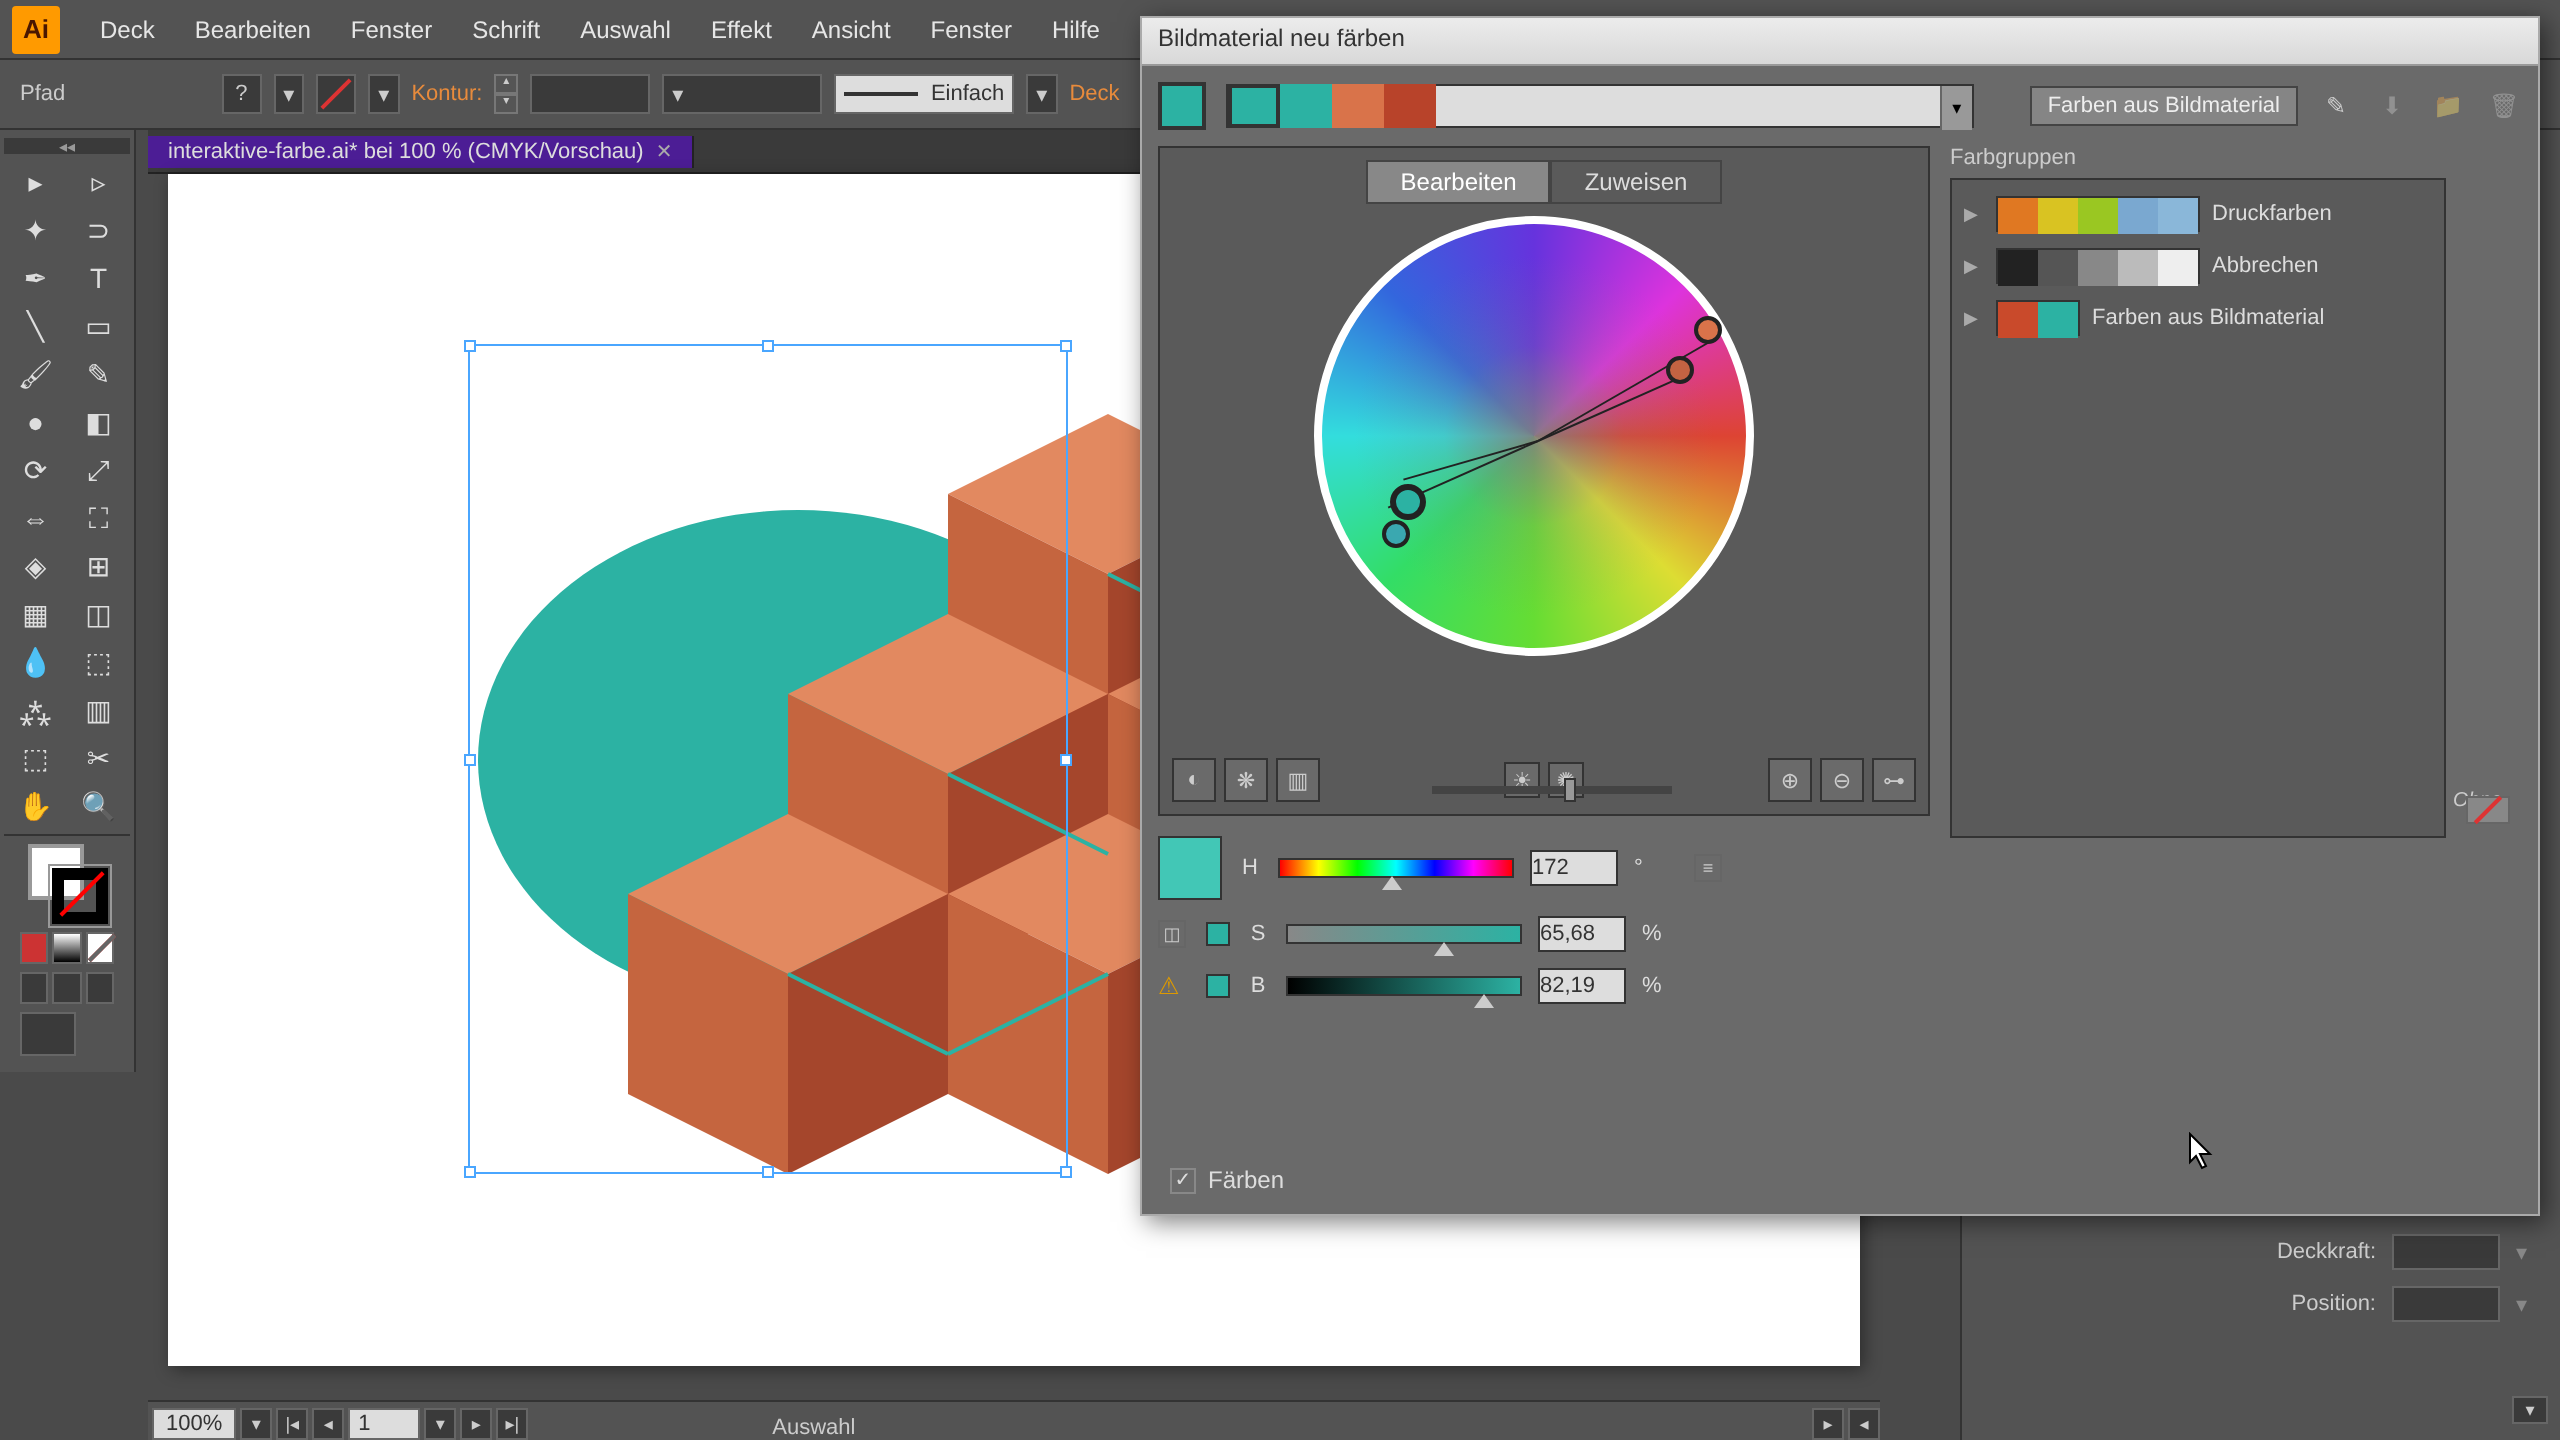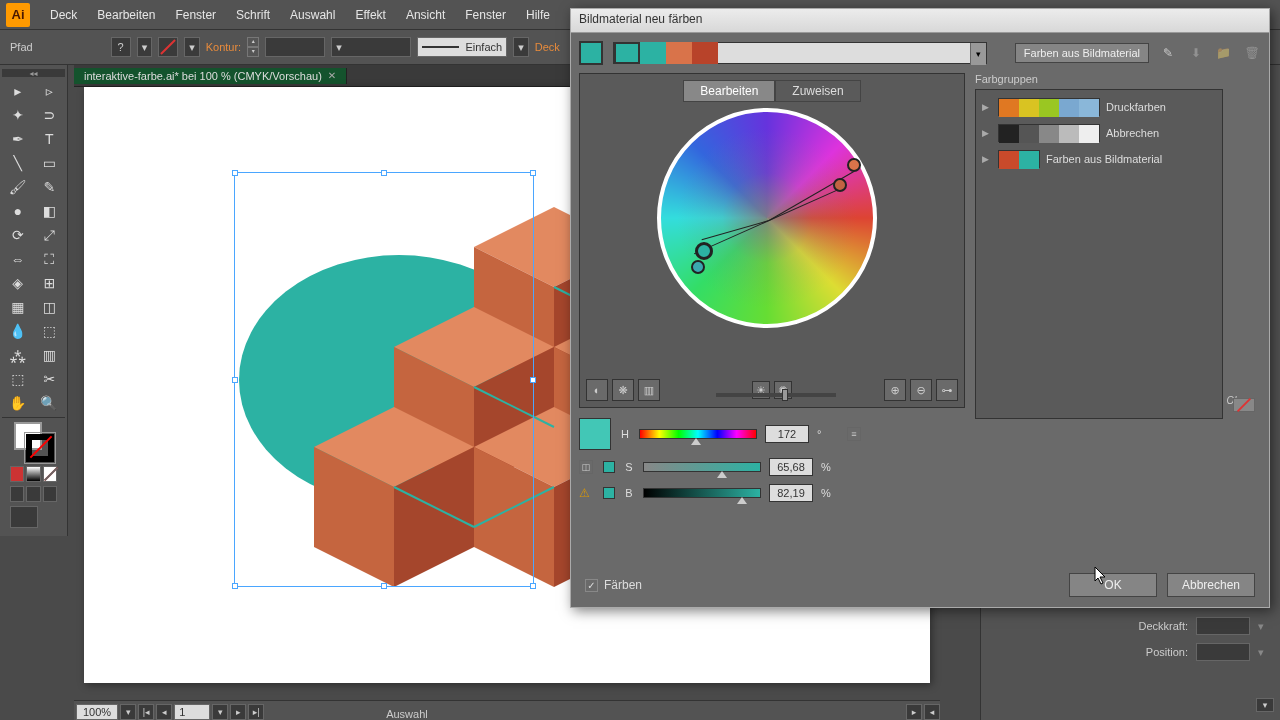--- a/index.html
+++ b/index.html
@@ -33,21 +33,21 @@
 .toolbar .stroke::after { content:""; position:absolute; left:-8px; top:-8px; right:-8px; bottom:-8px; border:1px solid #999; }
 .toolbar .stroke .diag { position:absolute; left:-6px; top:6px; width:30px; height:2px; background:#f00; transform:rotate(-45deg); }
 .toolbar .small-swatches { display:flex; gap:2px; margin:2px 8px; }
 .toolbar .small-swatches div { width:16px; height:16px; border:1px solid #666;}
 .toolbar .mode-btns { display:flex; gap:2px; margin:4px 8px; }
 .toolbar .mode-btns div { width:16px; height:16px; background:#3a3a3a; border:1px solid #666;}
 .toolbar .screen-btn { width:28px; height:22px; background:#3a3a3a; border:1px solid #666; margin:4px 8px;}
 
 
 .doctab-bar { position: absolute; left: 74px; top: 65px; height: 22px; background: #3a3a3a; border-bottom: 1px solid #222; display: flex; align-items: center; right: 0;}
-.doctab { background: #14532d; padding: 2px 10px; font-size: 11px; color: #ddd; display: flex; align-items: center; gap: 6px; border-right:1px solid #222;}
+.doctab { background: #4c1d95; padding: 2px 10px; font-size: 11px; color: #ddd; display: flex; align-items: center; gap: 6px; border-right:1px solid #222;}
 .doctab .close { font-size: 10px; color: #aaa; cursor: default; }
 
 
 .canvas-wrap { position: absolute; left: 74px; top: 87px; right: 340px; bottom: 20px; background: #4a4a4a; }
 .canvas { position: absolute; left: 10px; top: 0; width: 846px; height: 596px; background: #fff; box-shadow: 2px 2px 8px rgba(0,0,0,0.4); }
 .selection { position: absolute; border: 1px solid #4aa6ff; }
 .handle { position: absolute; width: 6px; height: 6px; background: #fff; border: 1px solid #4aa6ff; }
 
 
 .ellipse { position: absolute; width: 320px; height: 250px; background: #2cb2a3; border-radius: 50%; }
@@ -102,21 +102,21 @@
 .wc-btn { width: 22px; height: 22px; background: #6a6a6a; border: 1px solid #333; display:flex;align-items:center;justify-content:center;color:#ccc;font-size:11px;}
 .wc-slider { flex: 1; height: 4px; background: #444; margin: 0 6px; position: relative; }
 .wc-slider .knob { position:absolute; left:55%; top:-4px; width:6px; height:12px; background:#999; border:1px solid #333;}
 
 .hsb-panel { margin-top: 10px; }
 .hsb-row { display: flex; align-items: center; gap: 8px; margin-bottom: 8px; font-size: 11px; color: #ddd; }
 .big-swatch { width: 32px; height: 32px; border: 1px solid #333; }
 .hsb-label { width: 12px; text-align: center; }
 .hsb-slider { width: 118px; height: 10px; position: relative; border:1px solid #333;}
 .hsb-slider .tri { position:absolute; bottom:-7px; width:0;height:0; border-left:5px solid transparent; border-right:5px solid transparent; border-bottom:7px solid #ccc;}
-.hsb-val { width: 44px; height: 18px; background: #ddd; border: 1px solid #333; color: #333; font-size: 11px; text-align: center; line-height:16px;}
+.hsb-val { width: 44px; height: 18px; background: #ddd; border: 1px solid #333; color: #333; font-size: 11px; text-align: left; line-height:16px;}
 .hsb-unit { width: 14px; }
 .small-icon { width:14px; height:14px; border:1px solid #666; display:flex;align-items:center;justify-content:center;font-size:9px;color:#ccc;}
 
 .ohne { position:absolute; right:18px; top:362px; font-size:10px; color:#ccc;font-style:italic; }
 .ohne-icon { position:absolute; right:14px; top:365px; width:22px; height:14px; border:1px solid #666; background:#888;}
 .ohne-icon::after{content:"";position:absolute;width:2px;height:18px;background:#d33;left:9px;top:-3px;transform:rotate(45deg);}
 
 .groups-label { font-size: 11px; color: #ccc; margin-bottom: 4px; }
 .groups-box { border: 1px solid #333; background: #5a5a5a; height: 330px; padding: 4px; overflow:hidden;}
 .group-row { display: flex; align-items: center; gap: 6px; padding: 4px 2px; font-size: 11px; color: #ddd; }
@@ -475,24 +475,20 @@
           </div>
         </div>
       </div>
     </div>
 
     <div class="dialog-bottom">
       <div class="checkbox-row">
         <div class="checkbox">✓</div>
         <span>Färben</span>
       </div>
-      <div style="display:flex; gap:10px;">
-        <div class="dlg-btn">OK</div>
-        <div class="dlg-btn">Abbrechen</div>
-      </div>
     </div>
 
   </div>
 </div>
 
 <svg class="cursor" style="left:1094px;top:566px;" viewBox="0 0 14 20">
   <path d="M1 1 L1 15 L4 12 L7 18 L9 17 L6 11 L11 11 Z" fill="#fff" stroke="#000" stroke-width="1"></path>
 </svg>
 
 </body></html>

